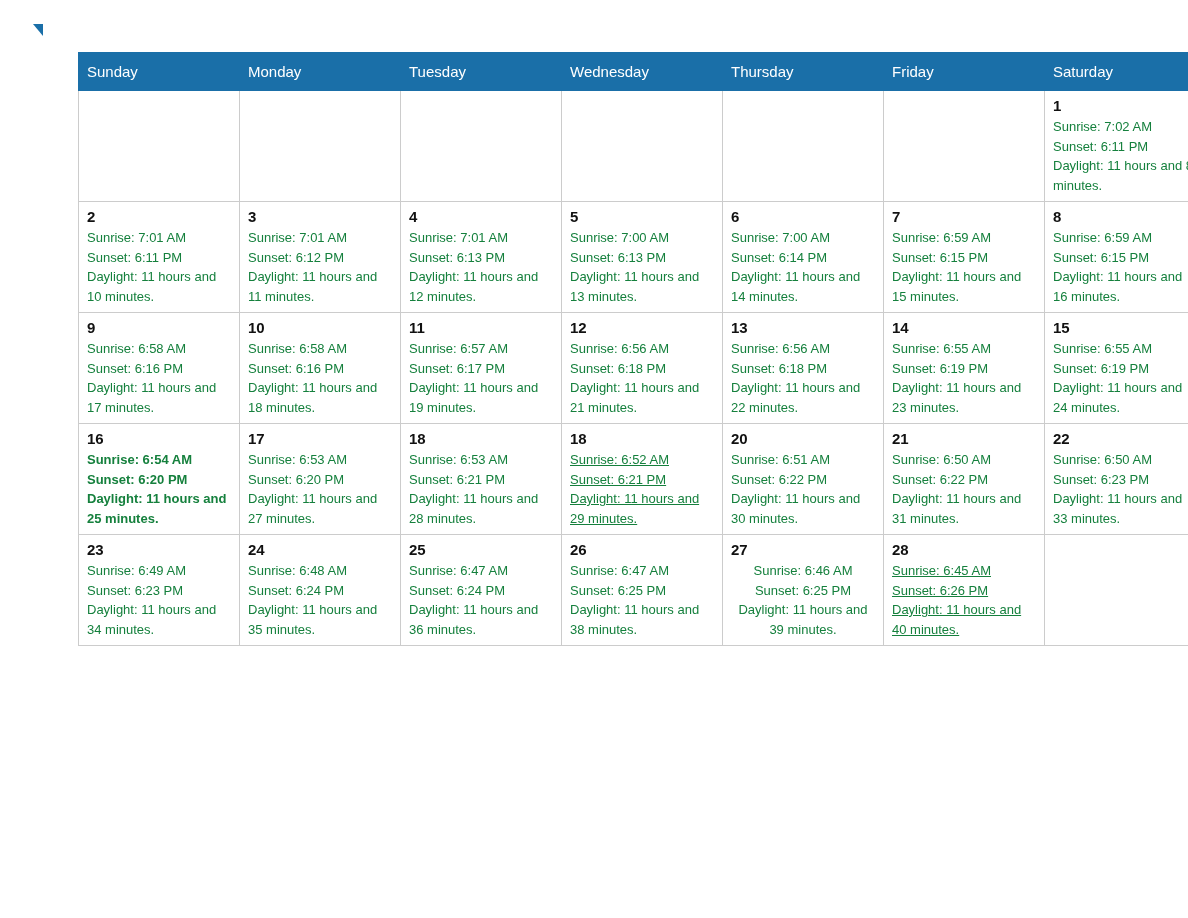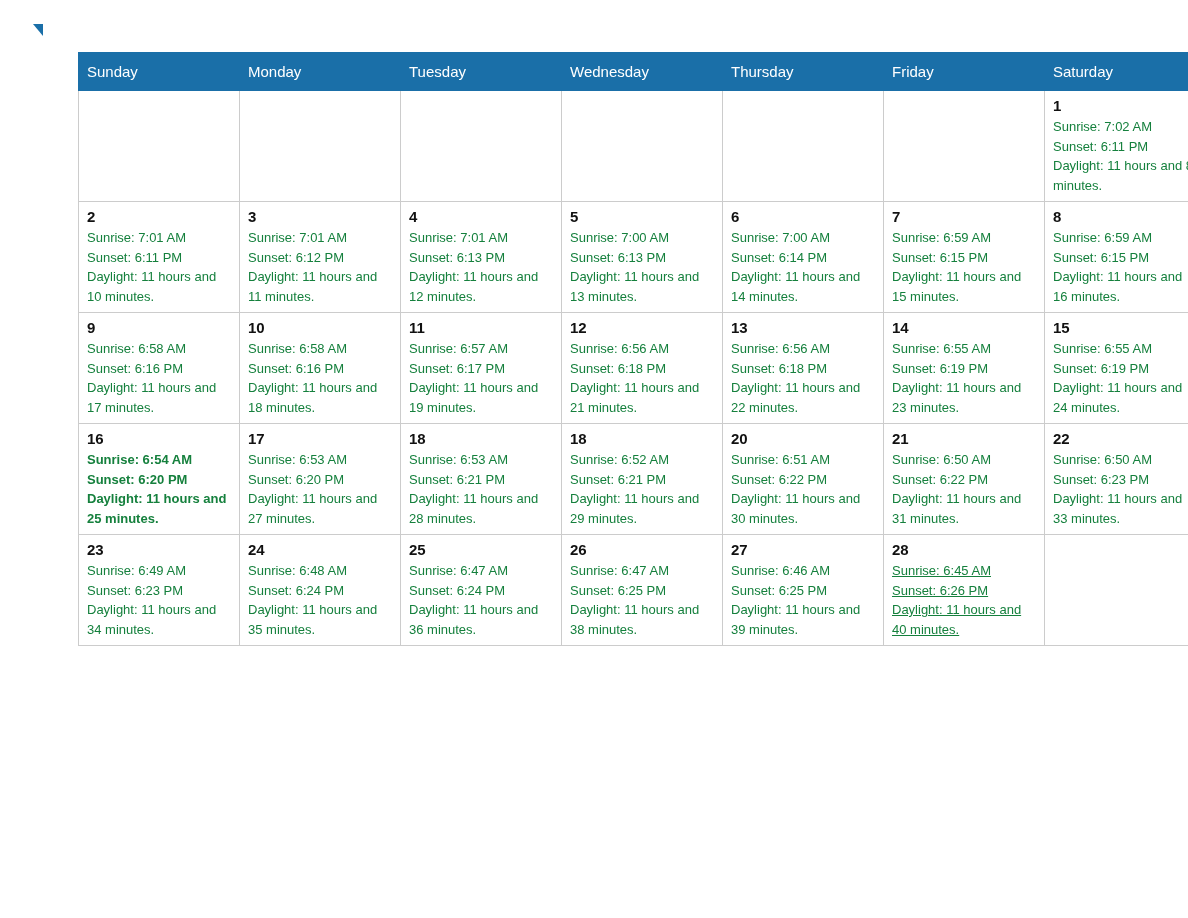--- a/index.html
+++ b/index.html
@@ -246,21 +246,21 @@
 Daylight: 11 hours and 27 minutes.</div>
         </td>
         <td>
           <div class="day-number">18</div>
           <div class="day-info" style="white-space: pre-line;">Sunrise: 6:53 AM
 Sunset: 6:21 PM
 Daylight: 11 hours and 28 minutes.</div>
         </td>
         <td>
           <div class="day-number">18</div>
-          <div class="day-info" style="white-space: pre-line;">Sunrise: 6:52 AM
+          <div class="day-info" style="white-space: pre-line; text-decoration: underline;">Sunrise: 6:52 AM
 Sunset: 6:21 PM
 Daylight: 11 hours and 29 minutes.</div>
         </td>
         <td>
           <div class="day-number">20</div>
           <div class="day-info" style="white-space: pre-line;">Sunrise: 6:51 AM
 Sunset: 6:22 PM
 Daylight: 11 hours and 30 minutes.</div>
         </td>
         <td>
@@ -296,21 +296,21 @@
 Daylight: 11 hours and 36 minutes.</div>
         </td>
         <td>
           <div class="day-number">26</div>
           <div class="day-info" style="white-space: pre-line;">Sunrise: 6:47 AM
 Sunset: 6:25 PM
 Daylight: 11 hours and 38 minutes.</div>
         </td>
         <td>
           <div class="day-number">27</div>
-          <div class="day-info" style="white-space: pre-line;">Sunrise: 6:46 AM
+          <div class="day-info" style="white-space: pre-line; text-align: center;">Sunrise: 6:46 AM
 Sunset: 6:25 PM
 Daylight: 11 hours and 39 minutes.</div>
         </td>
         <td>
           <div class="day-number">28</div>
           <div class="day-info" style="white-space: pre-line; text-decoration: underline;">Sunrise: 6:45 AM
 Sunset: 6:26 PM
 Daylight: 11 hours and 40 minutes.</div>
         </td>
         <td class="empty-cell"></td>

